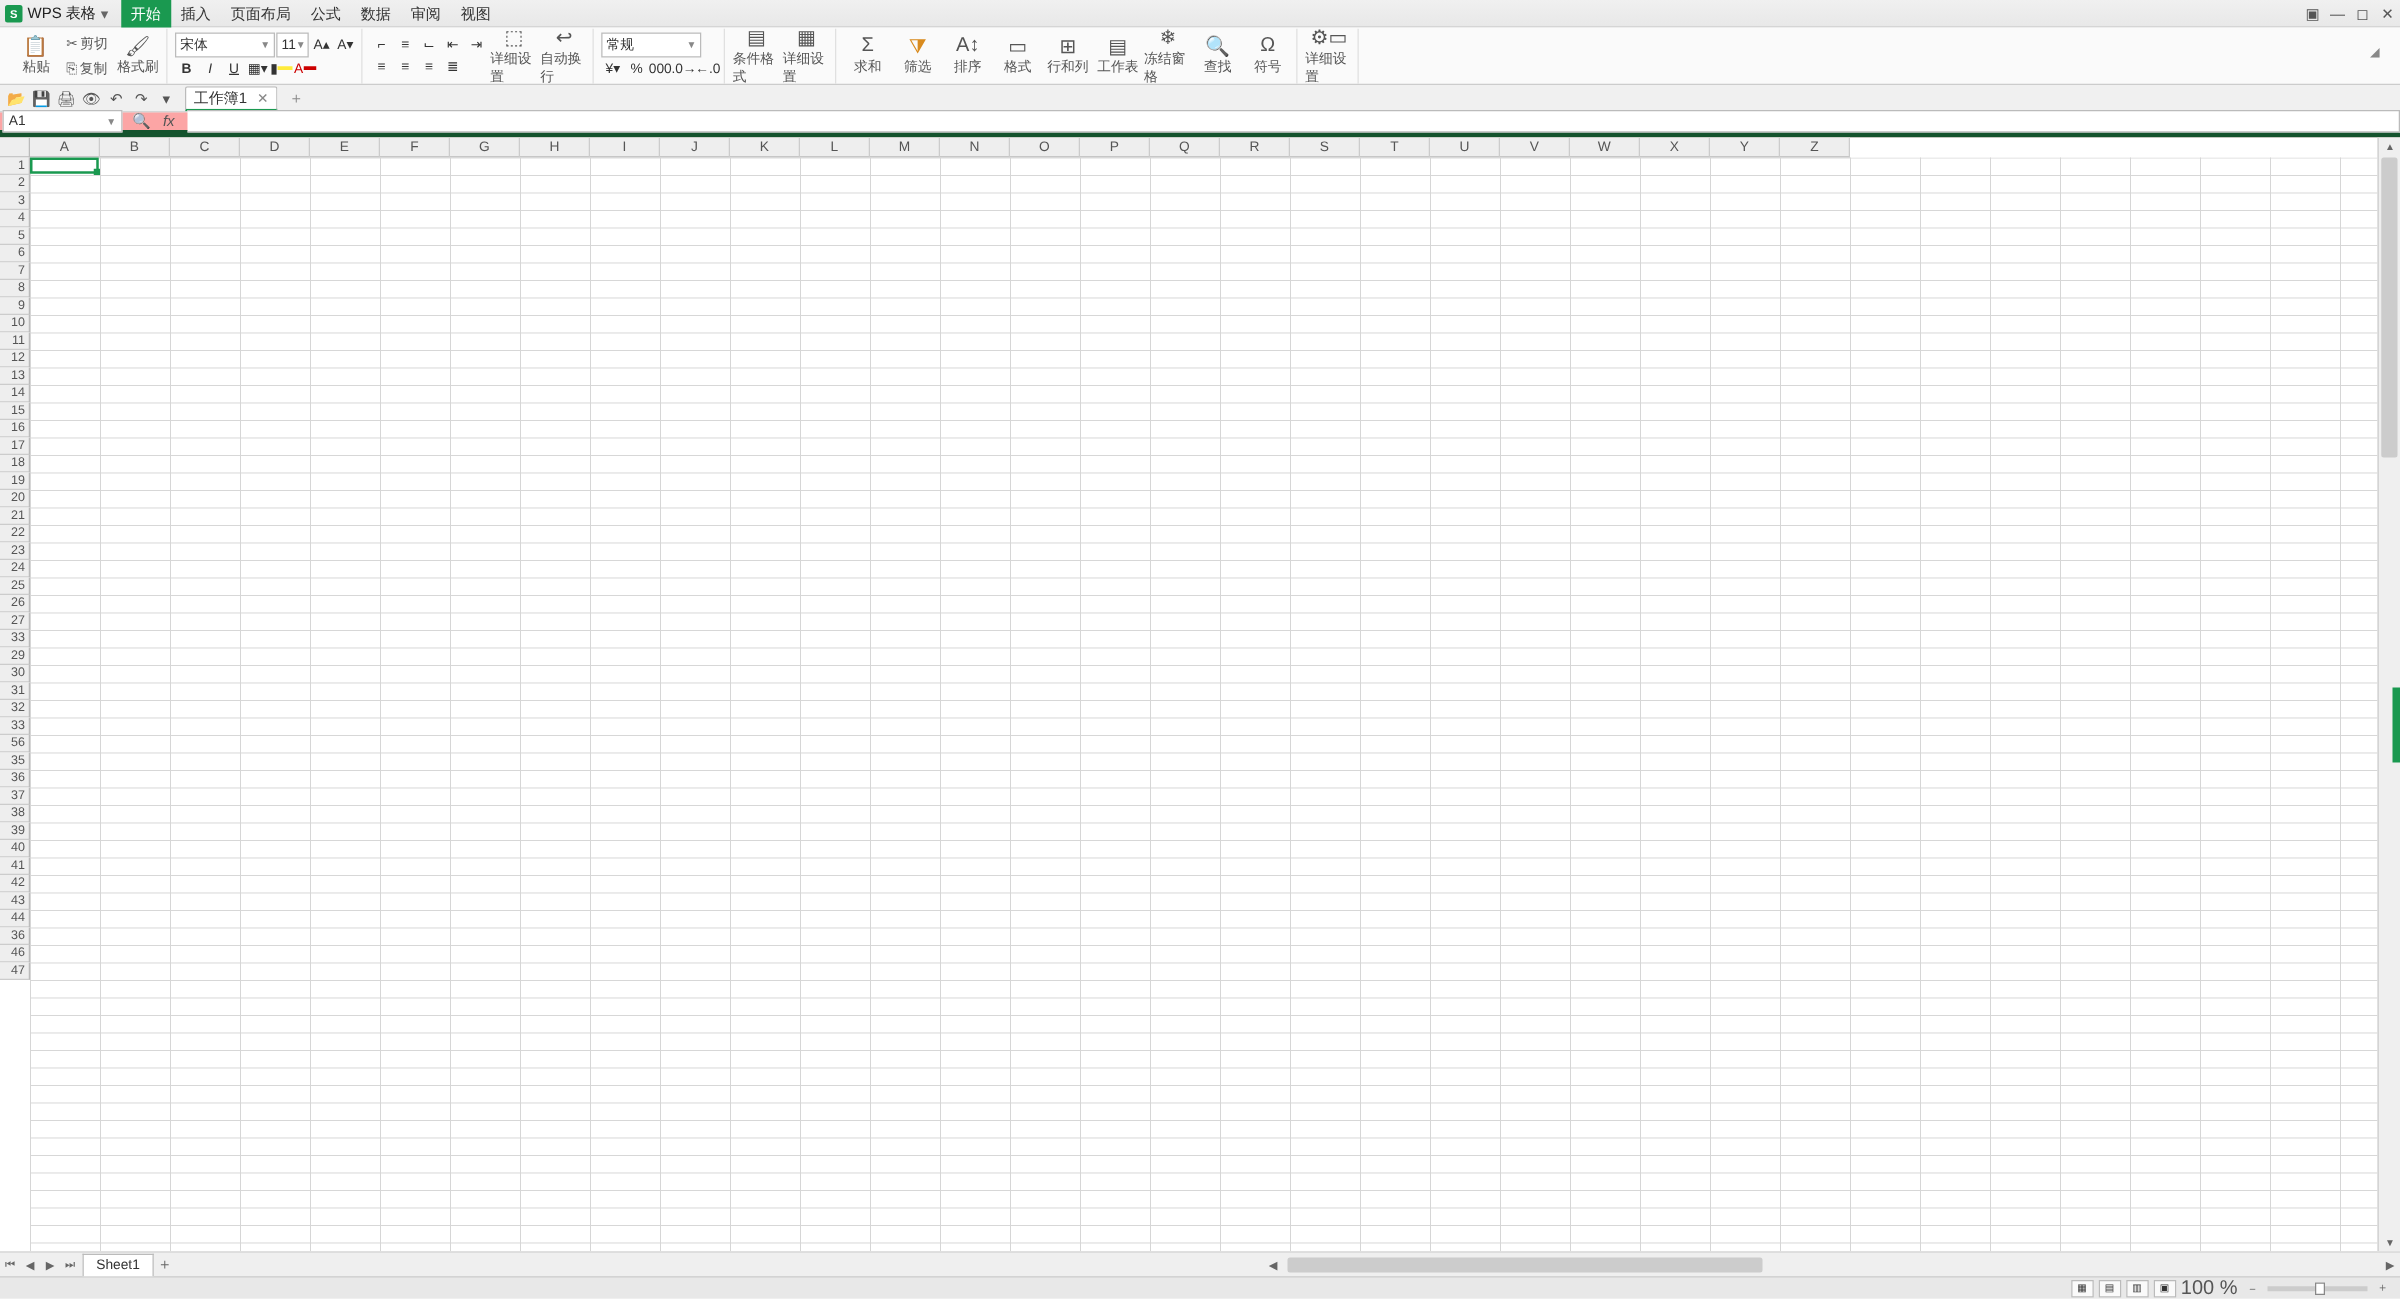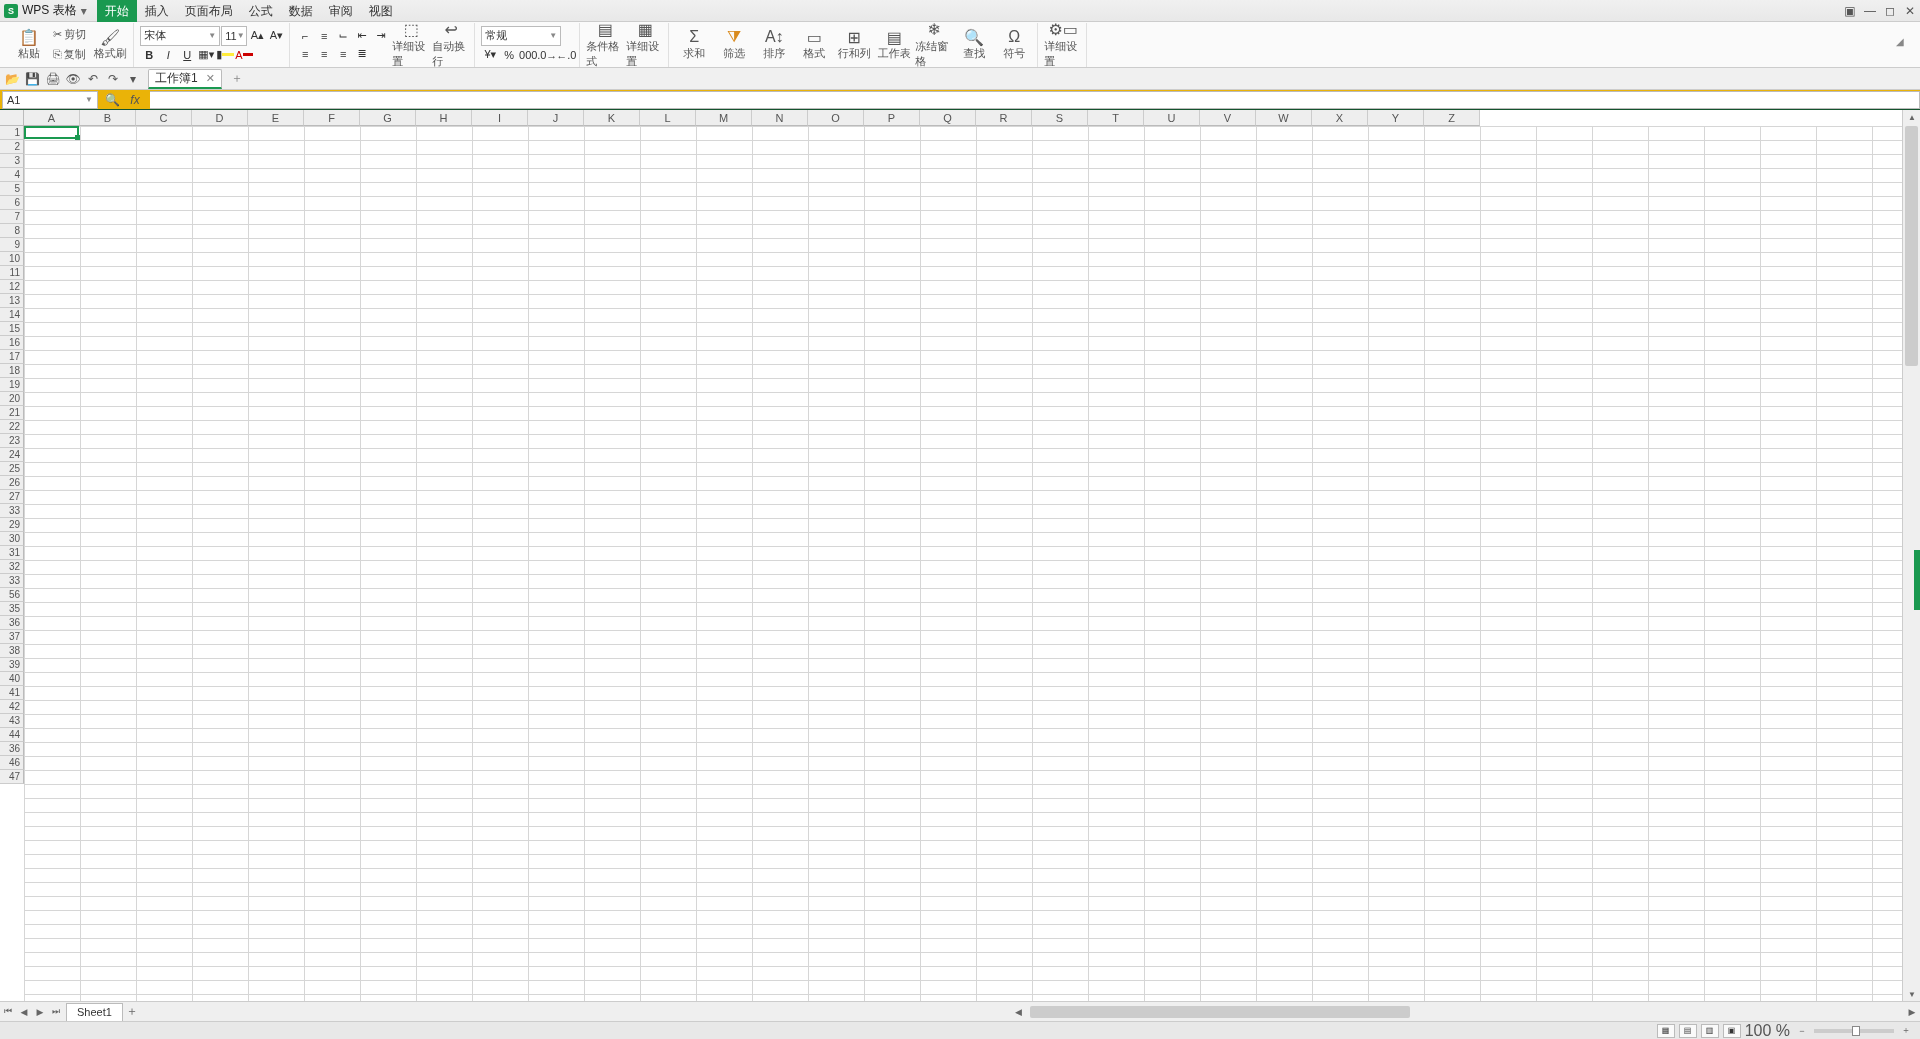--- a/index.html
+++ b/index.html
@@ -40,21 +40,21 @@
 .ribbon-expand { margin-left: auto; width: 18px; height: 18px; font-size: 10px; color: #888; cursor: pointer; }
 
 
 .quickrow { height: 22px; background: #f0f0f0; border-bottom: 1px solid #ccc; display: flex; align-items: center; padding-left: 4px; gap: 2px; }
 .qbtn { width: 18px; height: 18px; display: flex; align-items: center; justify-content: center; font-size: 12px; cursor: pointer; color: #555; }
 .doc-tab { margin-left: 4px; height: 20px; border: 1px solid #bbb; border-bottom: 2px solid #1a9950; background: #fff; display: flex; align-items: center; padding: 0 6px; gap: 8px; font-size: 12px; border-radius: 2px 2px 0 0; }
 .doc-tab .closex { color: #888; font-size: 11px; cursor: pointer; }
 .newtab { width: 18px; height: 18px; display: flex; align-items: center; justify-content: center; color: #888; cursor: pointer; margin-left: 4px; }
 
 
-.fxrow { height: 20px; background: #eab308; border-bottom: 1px solid #14532d; display: flex; align-items: center; justify-content: space-between; }
+.fxrow { height: 20px; background: #fca5a5; border-bottom: 6px solid #14532d; display: flex; align-items: center; justify-content: space-between; }
 .namebox { width: 96px; height: 18px; border: 1px solid #bbb; background: #fff; display: flex; align-items: center; padding: 0 4px; margin-left: 2px; font-size: 11px; }
 .namebox .dd { margin-left: auto; font-size: 8px; color: #888; }
 .fxbtns { display: flex; align-items: center; gap: 4px; padding: 0 6px; }
 .fxinput { flex: 1; height: 18px; border: 1px solid #bbb; border-left: none; background: #fff; }
 
 
 .gridwrap { position: relative; width: 100%; height: calc(100% - 22px - 46px - 22px - 20px - 20px - 18px); display: flex; }
 .grid { position: relative; flex: 1; overflow: hidden; background: #fff; }
 .selectall { position: absolute; left: 0; top: 0; width: 24px; height: 16px; background: #eee; border-right: 1px solid #bbb; border-bottom: 1px solid #bbb; cursor: pointer; }
 .colheads { position: absolute; left: 24px; top: 0; right: 18px; height: 16px; display: flex; }

